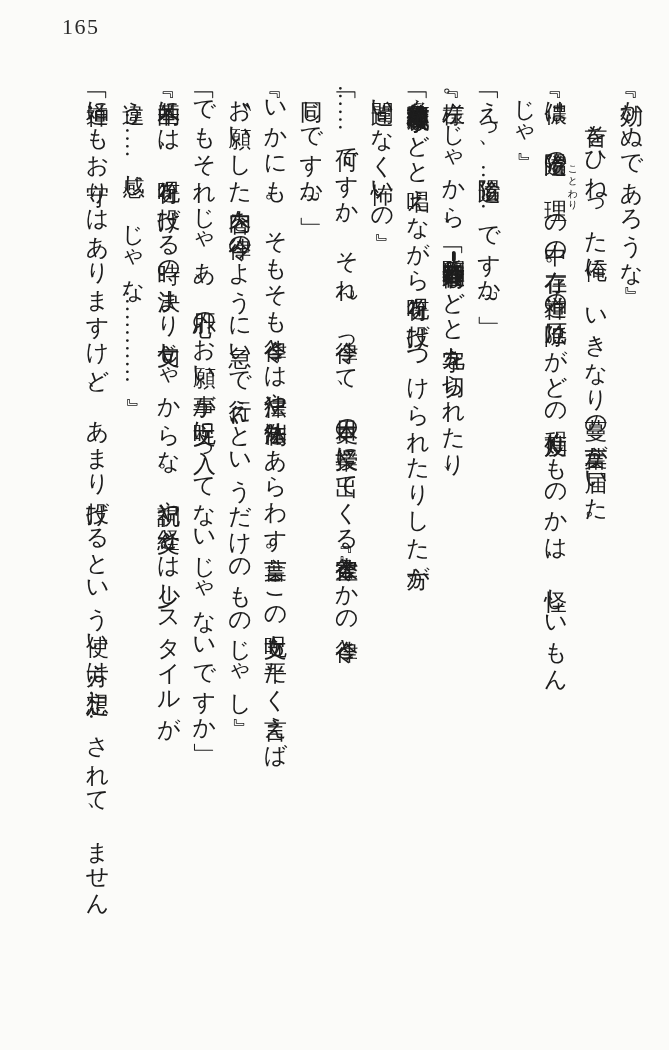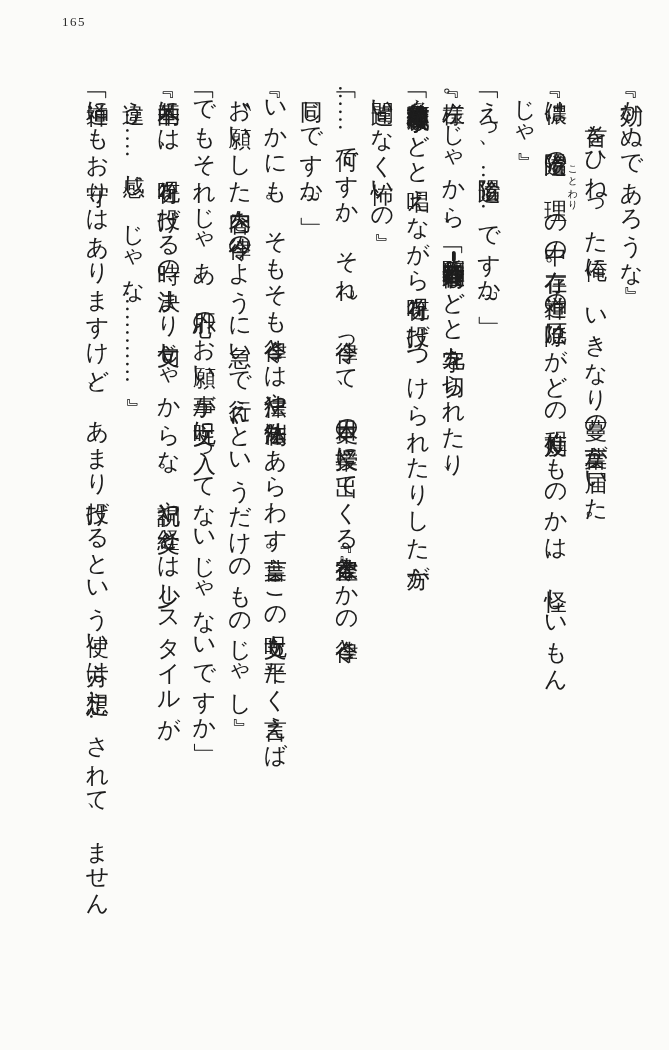--- a/index.html
+++ b/index.html
@@ -15,21 +15,21 @@
     font-family: "Liberation Serif", "DejaVu Serif", serif;
   }
   .page {
     position: absolute;
     inset: 0;
   }
   .page-number {
     position: absolute;
     left: 62px;
     top: 14px;
-    font-size: 13px;
+    font-size: 22px;
     letter-spacing: 1.5px;
     color: #2a2a2a;
   }
   .text-area {
     position: absolute;
     top: 84px;
     right: 20px;
     height: 922px;
     display: flex;
     flex-direction: row-reverse;

